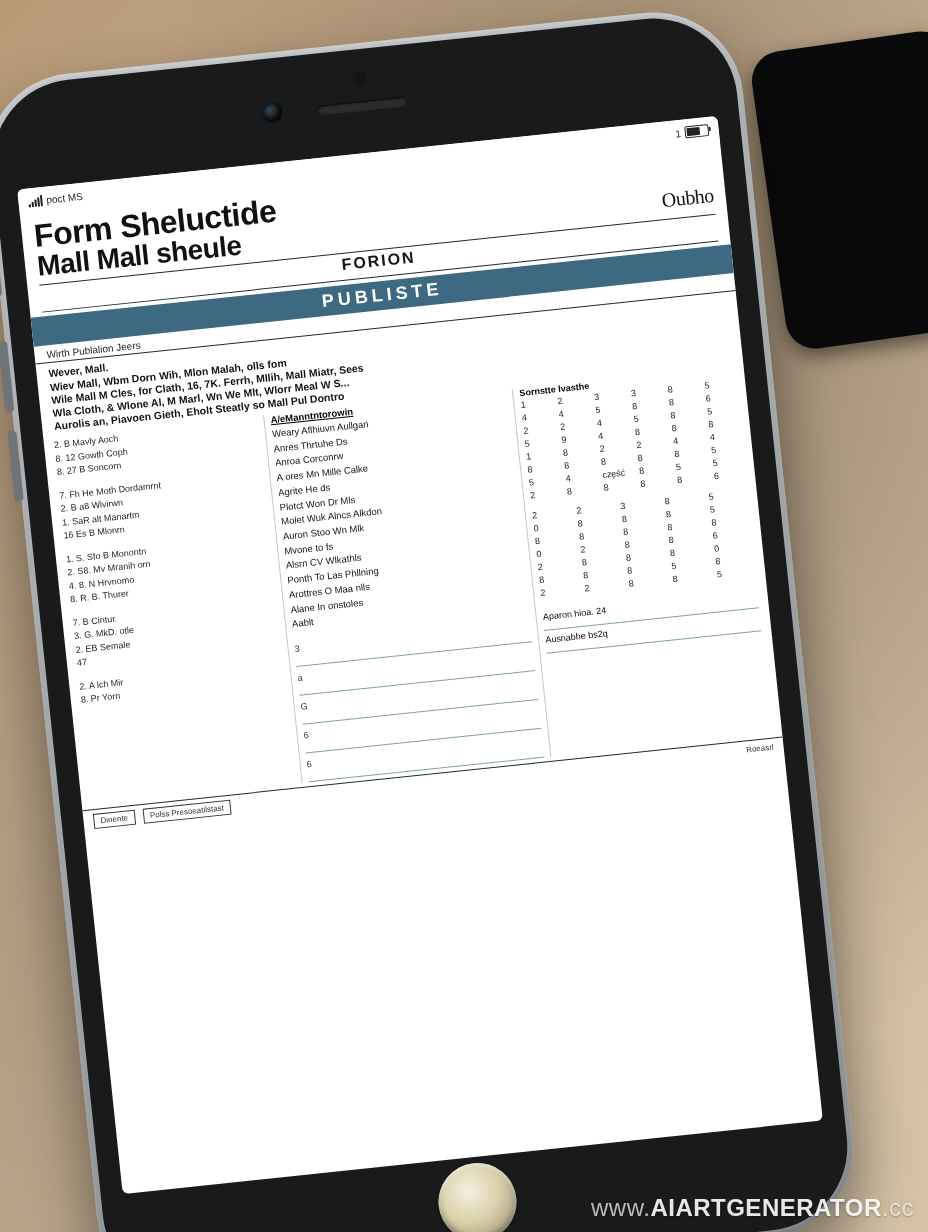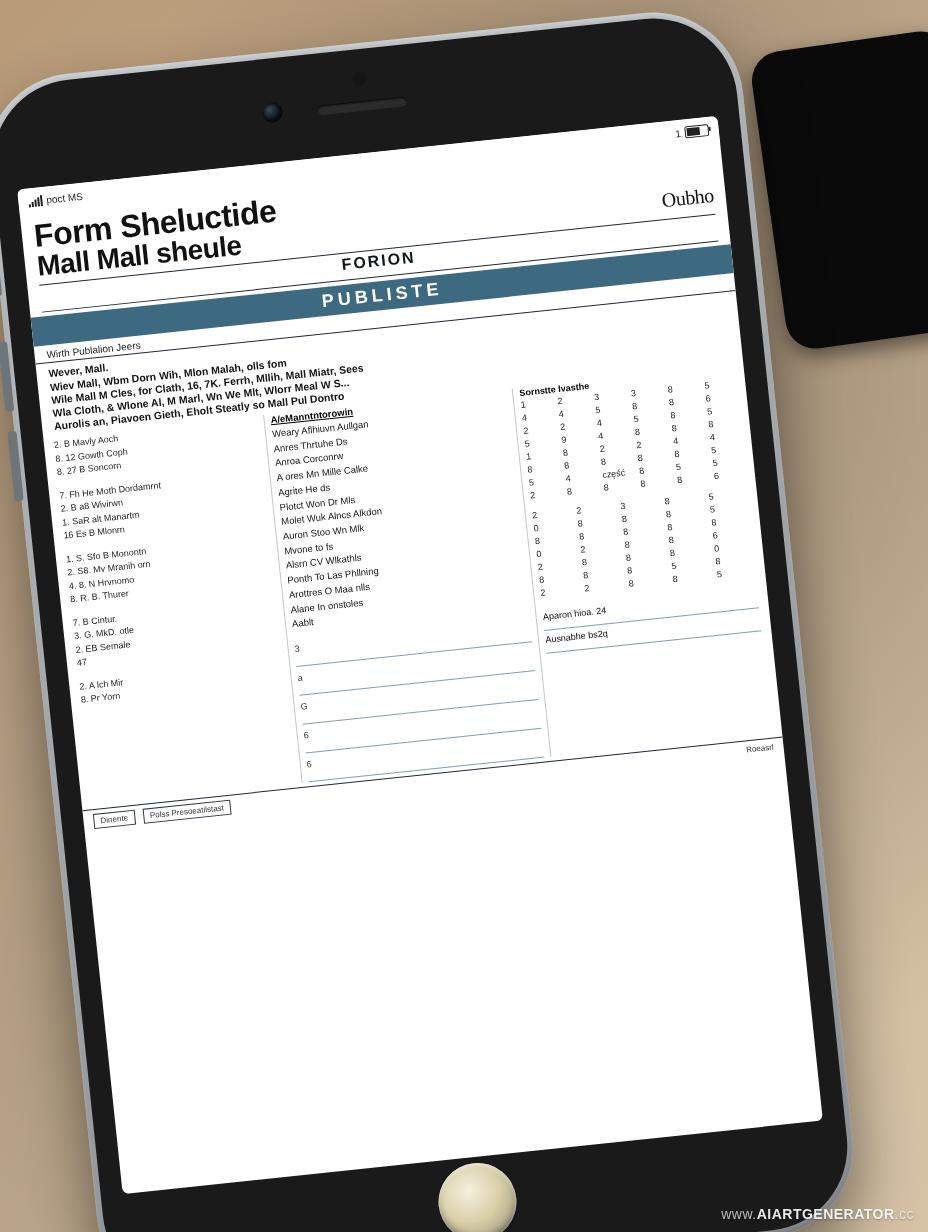--- a/index.html
+++ b/index.html
@@ -53,21 +53,21 @@
 
   .speaker{position:absolute;top:58px;left:50%;transform:translateX(-50%);width:90px;height:10px;background:#2b2b2b;border-radius:6px;box-shadow:inset 0 1px 2px #000;}
   .cam{position:absolute;top:50px;left:calc(50% - 100px);width:20px;height:20px;border-radius:50%;background:radial-gradient(circle at 35% 35%,#3a4a55 0%,#0a1015 60%);box-shadow:inset 0 0 4px #000;}
   .sensor{position:absolute;top:28px;left:50%;transform:translateX(-50%);width:14px;height:14px;border-radius:50%;background:#151515;}
   .home{position:absolute;bottom:26px;left:50%;transform:translateX(-50%);width:78px;height:78px;border-radius:50%;background:radial-gradient(circle at 40% 35%,#f5f0e0 0%,#d9cfa8 45%,#8a8470 100%);box-shadow:inset 0 2px 4px rgba(255,255,255,.7),inset 0 -3px 6px rgba(0,0,0,.4),0 2px 3px rgba(0,0,0,.4);}
   .side-btn{position:absolute;background:#6f7478;border-radius:3px;}
   .mute{left:-6px;top:180px;width:8px;height:34px;}
   .volup{left:-7px;top:260px;width:9px;height:70px;}
   .voldn{left:-7px;top:350px;width:9px;height:70px;}
 
-  .watermark{position:absolute;right:14px;bottom:10px;font-size:14px;color:rgba(255,255,255,0.7);font-family:Arial,sans-serif;letter-spacing:0.5px;text-shadow:0 1px 2px rgba(0,0,0,.3);}
+  .watermark{position:absolute;right:14px;bottom:10px;font-size:24px;color:rgba(255,255,255,0.7);font-family:Arial,sans-serif;letter-spacing:0.5px;text-shadow:0 1px 2px rgba(0,0,0,.3);}
   .watermark b{color:rgba(255,255,255,0.9);}
 </style>
 </head>
 <body>
 
 <div class="scene">
   <div class="desk-shadow"></div>
   <div class="other-phone"></div>
 
   <div class="phone">

